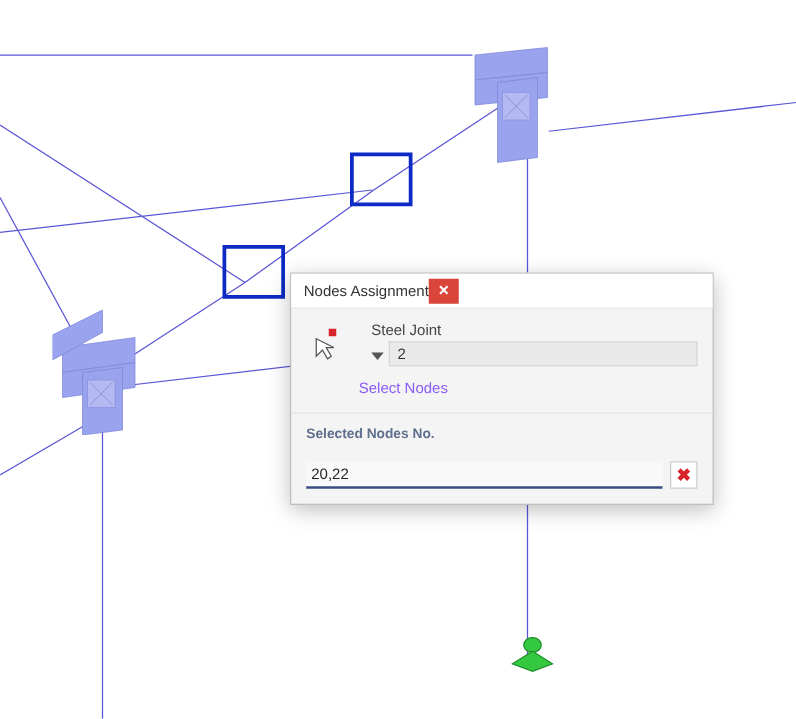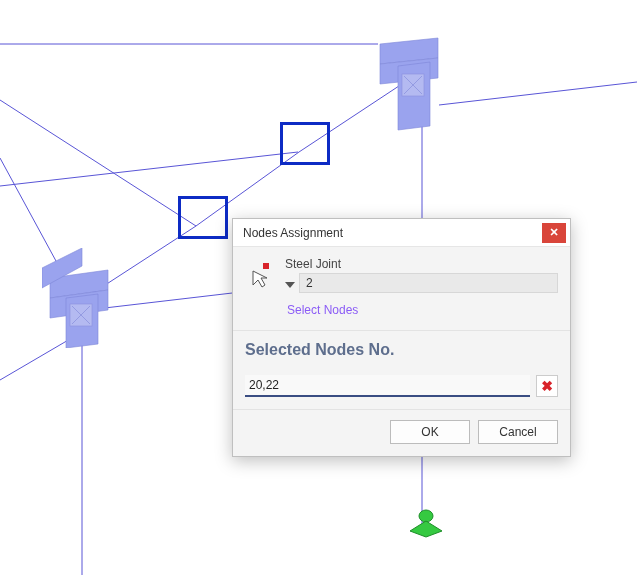--- a/index.html
+++ b/index.html
@@ -5,38 +5,38 @@
   * { box-sizing: border-box; margin: 0; padding: 0; }
   html, body { width: 637px; height: 575px; overflow: hidden; font-family: "Segoe UI", Tahoma, sans-serif; font-size: 12px; background: #fff; }
   .canvas { position: absolute; left: 0; top: 0; width: 637px; height: 575px; }
   .viewport { position: absolute; left: 0; top: 0; width: 637px; height: 575px; }
 
   
   .selbox { position: absolute; width: 50px; height: 43px; border: 3px solid #0d2bc4; background: transparent; }
 
   
   .dialog { position: absolute; left: 232px; top: 218px; width: 339px; background: #f4f4f4; border: 1px solid #bfbfbf; box-shadow: 0 4px 16px rgba(0,0,0,.25); }
-  .titlebar { height: 28px; display: flex; align-items: center; justify-content: space-between; padding: 0 0 0 10px; background: #ffffff; border-bottom: 1px solid #e6e6e6; }
+  .titlebar { height: 28px; display: flex; align-items: center; padding: 0 0 0 10px; background: #ffffff; border-bottom: 1px solid #e6e6e6; }
   .titlebar .title { color: #333; font-size: 12px; }
   .titlebar .close { width: 24px; height: 20px; margin-right: 4px; background: #d9453a; display: flex; align-items: center; justify-content: center; color: #fff; font-weight: bold; font-size: 11px; cursor: pointer; }
 
   .body { padding: 10px 12px 0 12px; }
-  .row1 { display: flex; align-items: flex-end; gap: 8px; }
+  .row1 { display: flex; align-items: flex-end; gap: 20px; }
   .icon-cell { width: 32px; height: 36px; display:flex; align-items: center; justify-content:center; }
   .right-col { flex: 1; }
   .lbl-steel { color: #444; font-size: 12px; margin-bottom: 2px; }
   .combo { display: flex; align-items: center; gap: 4px; }
   .combo .tri { width: 0; height: 0; border-left: 5px solid transparent; border-right: 5px solid transparent; border-top: 6px solid #555; margin-top: 4px; cursor:pointer; }
   .combo .val { flex: 1; background: #e9e9e9; border: 1px solid #d7d7d7; height: 20px; line-height: 18px; padding: 0 6px; color: #333; }
   .select-nodes { margin: 10px 0 0 42px; color: #8b5cf6; font-size: 12px; }
 
   .section-sep { height: 14px; border-bottom: 1px solid #e3e3e3; margin: 0 -12px; }
 
   .section2 { padding: 10px 12px 12px 12px; }
-  .sel-head { color: #5e6e8d; font-weight: 600; font-size: 16px; margin-bottom: 6px; }
+  .sel-head { color: #5e6e8d; font-weight: 600; font-size: 11px; margin-bottom: 6px; }
   .inputrow { display: flex; align-items: center; gap: 6px; margin-top: 16px; }
   .inputrow input { flex: 1; height: 22px; border: none; border-bottom: 2px solid #3a4d82; background: #f9f9f9; padding: 0 4px; font-size: 12px; color: #222; outline: none; }
   .clearbtn { width: 22px; height: 22px; background: #fff; border: 1px solid #ccc; display: flex; align-items: center; justify-content: center; color: #d8232a; font-weight: bold; font-size: 14px; cursor: pointer; }
 
   .footer { padding: 10px 12px 12px 12px; display: flex; justify-content: flex-end; gap: 8px; border-top: 1px solid #e3e3e3; background:#f4f4f4; }
   .btn { min-width: 80px; height: 24px; background: #fdfdfd; border: 1px solid #bcbcbc; color: #333; font-size: 12px; cursor: pointer; }
 
   
   .grip { position: absolute; left: 408px; top: 509px; }
 
@@ -126,17 +126,13 @@
   <div class="section2">
     <div class="sel-head">Selected Nodes No.</div>
     <div class="inputrow">
       <input type="text" value="20,22" style="">
       <div class="clearbtn">
           <span>✖</span>
         </div>
     </div>
   </div>
 
-  <div class="footer">
-    <button class="btn">OK</button>
-    <button class="btn">Cancel</button>
-  </div>
 </div>
 
 </body></html>

